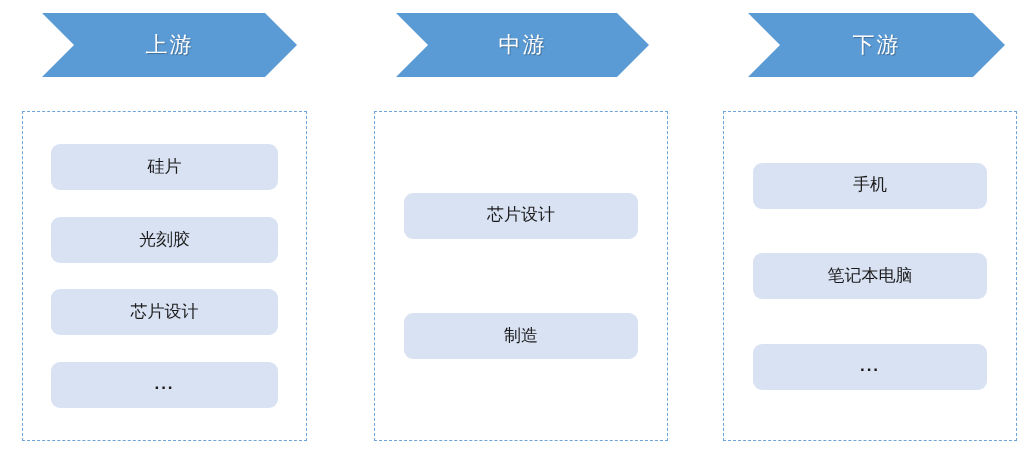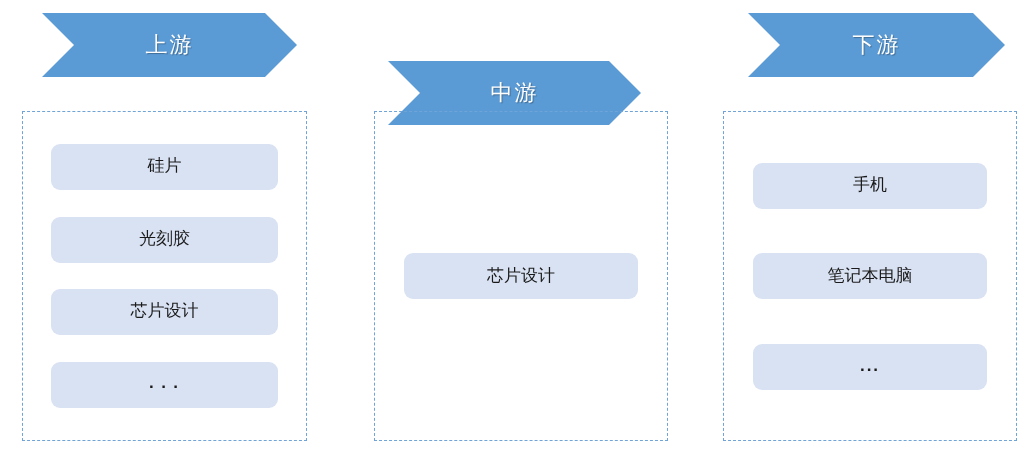--- a/index.html
+++ b/index.html
@@ -55,24 +55,24 @@
     font-size: 17px;
     color: #1a1a1a;
     text-align: center;
     line-height: 1.2;
     flex: 0 0 auto;
   }
   .item.tall { height: 70px; }
   .item.ellipsis { font-weight: bold; letter-spacing: 2px; }
 
   #col1 .chevron { left: 42px;  width: 255px; }
-  #col2 .chevron { left: 388px; width: 253px; margin-top: 48px; }
+  #col2 .chevron { left: 396px; width: 253px; }
   #col3 .chevron { left: 748px; width: 257px; }
 
-  #col1 .panel { left: 22px;  width: 285px; font-family: Liberation Mono, monospace; }
+  #col1 .panel { left: 22px;  width: 285px; }
   #col2 .panel { left: 374px; width: 294px; }
   #col3 .panel { left: 723px; width: 294px; }
 </style>
 </head>
 <body>
 
 <div class="canvas">
 
   <div id="col1">
     <div class="chevron">
@@ -85,20 +85,21 @@
       <div class="item ellipsis">...</div>
     </div>
   </div>
 
   <div id="col2">
     <div class="chevron">
       <span>中游</span>
     </div>
     <div class="panel">
       <div class="item">芯片设计</div>
+      <div class="item">制造</div>
     </div>
   </div>
 
   <div id="col3">
     <div class="chevron">
       <span>下游</span>
     </div>
     <div class="panel">
       <div class="item">手机</div>
       <div class="item">笔记本电脑</div>

